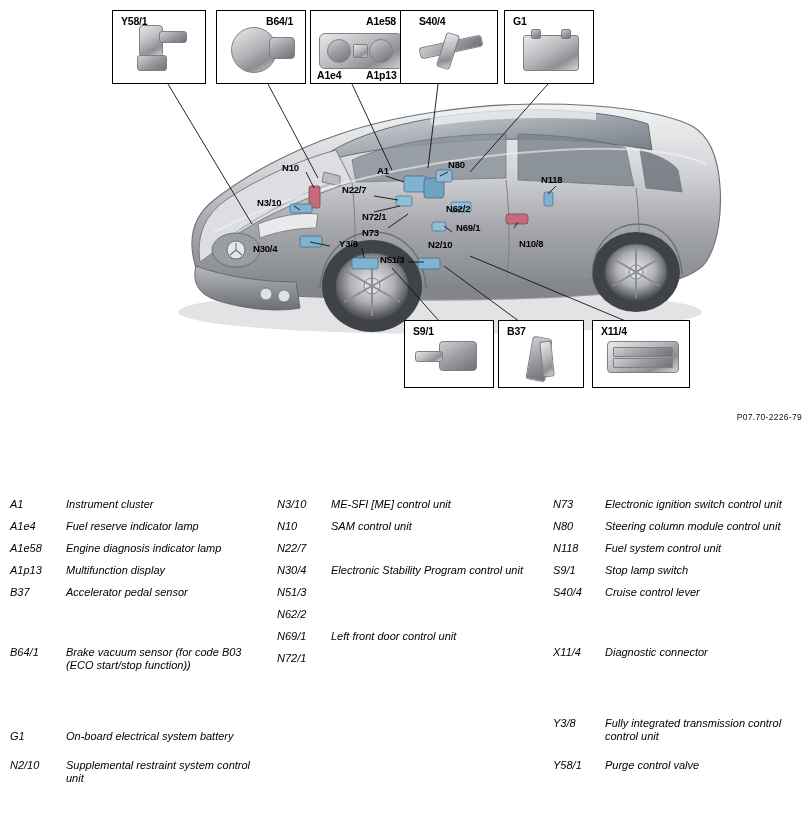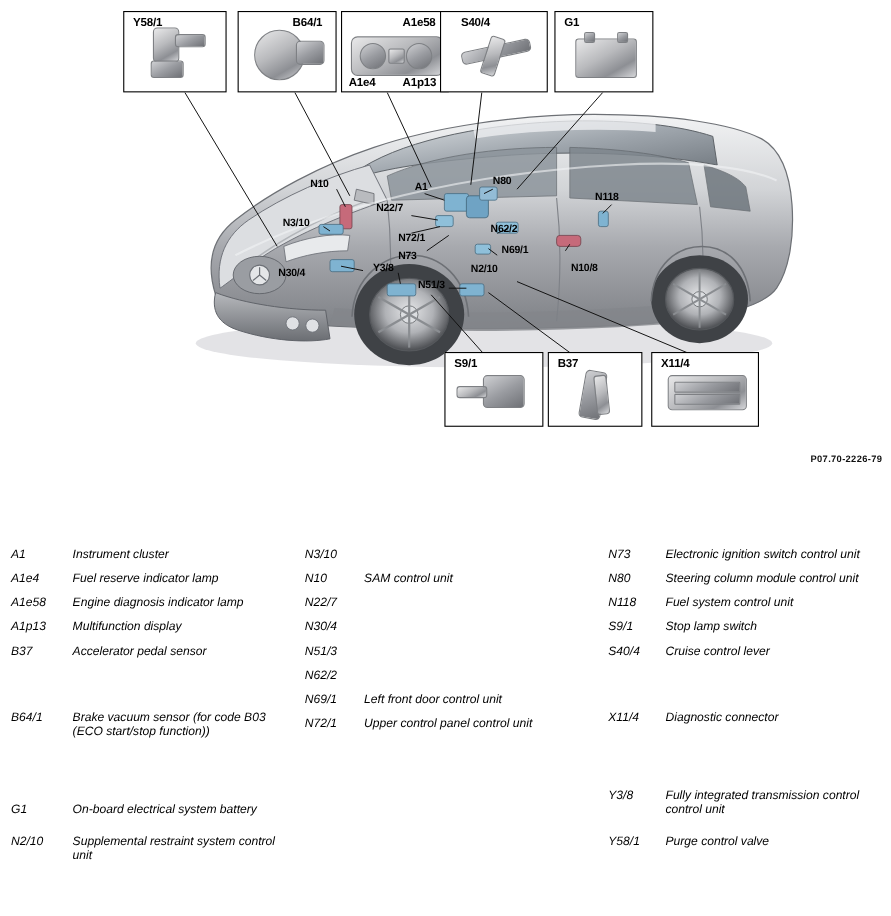--- a/index.html
+++ b/index.html
@@ -60,21 +60,21 @@
     color: #000;
     white-space: nowrap;
     letter-spacing: -0.2px;
   }
 
   .figure-code {
     position: absolute;
     right: 8px;
     top: 412px;
     font-size: 8.5px;
-    font-weight: bold;
+    font-weight: normal;
     letter-spacing: 0.3px;
     color: #111;
   }
 
   
   #legend {
     position: absolute;
     left: 0;
     top: 498px;
     width: 810px;
@@ -368,44 +368,45 @@
     </div>
     <div class="legend-row">
       <div class="legend-code">N2/10</div>
       <div class="legend-desc">Supplemental restraint system control unit</div>
     </div>
   </div>
 
   <div class="legend-col c2">
     <div class="legend-row">
       <div class="legend-code">N3/10</div>
+      <div class="legend-desc">ME-SFI [ME] control unit</div>
     </div>
     <div class="legend-row">
       <div class="legend-code">N10</div>
       <div class="legend-desc">SAM control unit</div>
     </div>
     <div class="legend-row">
       <div class="legend-code">N22/7</div>
     </div>
     <div class="legend-row">
       <div class="legend-code">N30/4</div>
+      <div class="legend-desc">Electronic Stability Program control unit</div>
     </div>
     <div class="legend-row">
       <div class="legend-code">N51/3</div>
     </div>
     <div class="legend-row">
       <div class="legend-code">N62/2</div>
     </div>
     <div class="legend-row">
       <div class="legend-code">N69/1</div>
       <div class="legend-desc">Left front door control unit</div>
     </div>
     <div class="legend-row">
       <div class="legend-code">N72/1</div>
-      <div class="legend-desc">Upper control panel control unit</div>
     </div>
   </div>
 
   <div class="legend-col c3">
     <div class="legend-row">
       <div class="legend-code">N73</div>
       <div class="legend-desc">Electronic ignition switch control unit</div>
     </div>
     <div class="legend-row">
       <div class="legend-code">N80</div>

